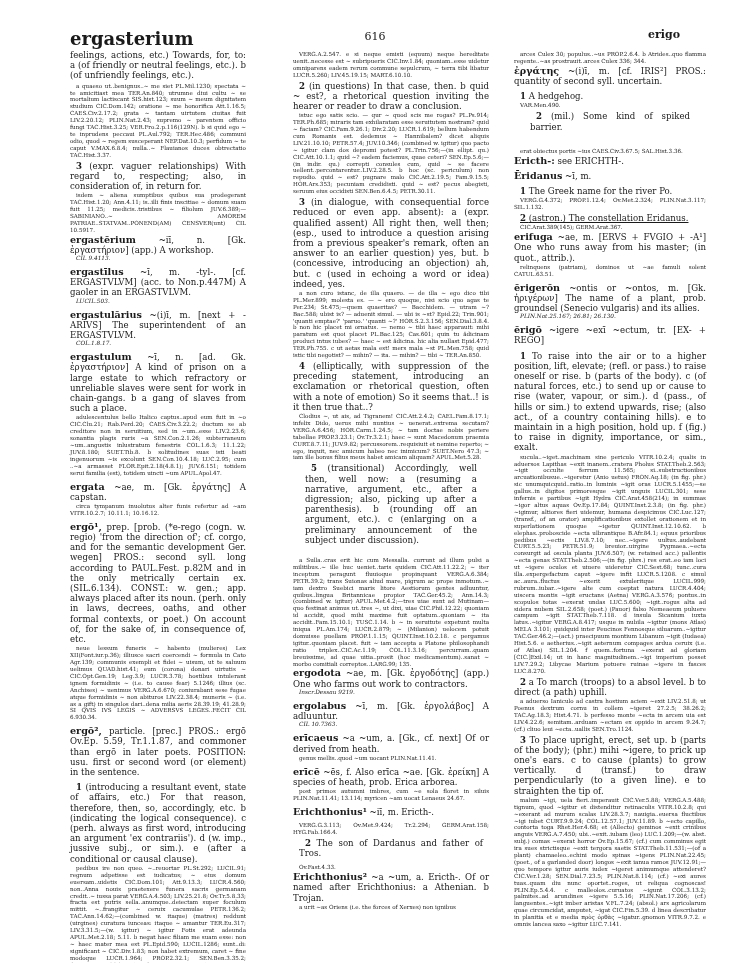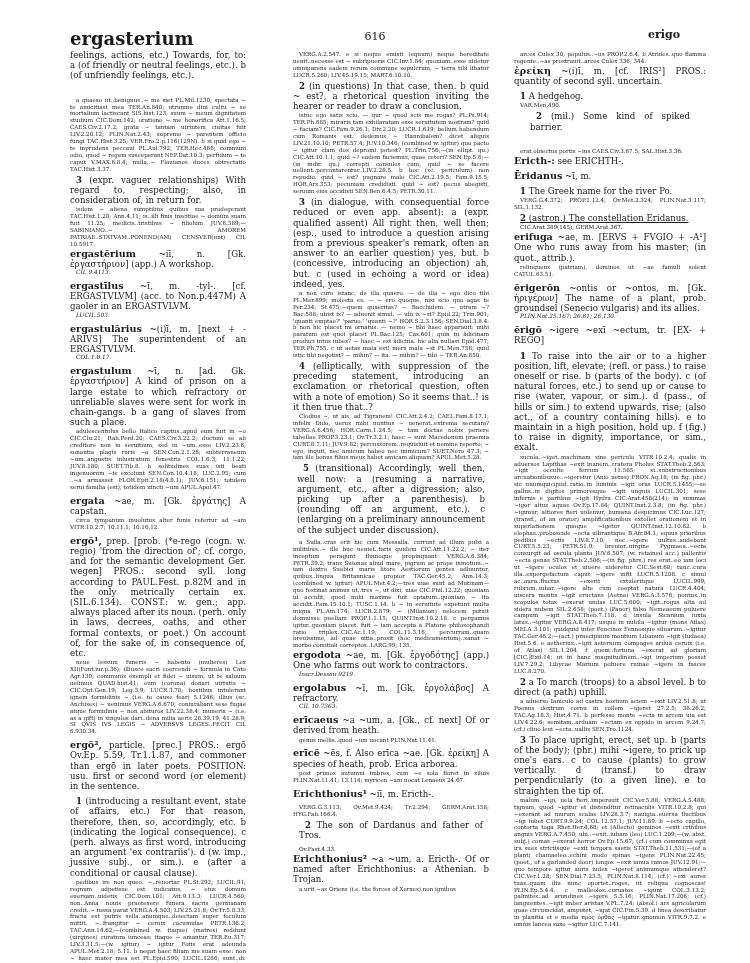--- a/index.html
+++ b/index.html
@@ -27,21 +27,21 @@
 </head>
 <body>
 
 <div class="header">
   <span class="hw-left">ergasterium</span>
   <div class="page-no">616</div>
   <span class="hw-right">erigo</span>
 </div>
 
 <div class="col c1">
-    <p class="def" style="margin: 0px 0px 16px;">feelings, actions, etc.) Towards, for, to: a (of friendly or neutral feelings, etc.). b (of unfriendly feelings, etc.).</p>
+    <p class="def" style="margin: 0px 0px 2px;">feelings, actions, etc.) Towards, for, to: a (of friendly or neutral feelings, etc.). b (of unfriendly feelings, etc.).</p>
     <p class="cit" style="margin: 0px;">a quaeso ut..benignus..~ me siet PL.Mil.1230; spectata ~ te amicitiast mea TER.An.840; utrumne diui cultu ~ se mortalium lactiscant SIS.hist.123; suum ~ meum dignitatem studium CIC.Dom.142; oratione ~ me honorifica Att.1.16.5; CAES.Civ.2.17.2; grata ~ tantam uirtutem ciuitas fuit LIV.2.20.12; PLIN.Nat.2.43; supremo ~ parentem officio fungi TAC.Hist.3.25; VER.Fro.2.p.116(129N). b si quid ego ~ te inprudens peccaui PL.Aul.792; TER.Hec.486; communi odio, quod ~ regem susceperant NEP.Dat.10.3; perfidum ~ te caput V.MAX.6.8.4; nulla..~ Flauianos duces obtrectatio TAC.Hist.3.37.</p>
     <p class="def sense" style="margin: 0px;"><span class="num">3</span><span> </span><span>(expr. vaguer relationships) With regard to, respecting; also, in consideration of, in return for.</span></p>
     <p class="cit" style="margin: 0px;">isdem ~ aliena sumptibus quibus sua prodegerant TAC.Hist.1.20; Ann.4.11; is..illi finis inscitiae ~ domum suam fuit 11.25; medicis..tristibus ~ filiolum JUV.6.389;—SABINIANO..~ AMOREM PATRIAE..STATVAM..PONEND(AM) CENSVER(unt) CIL 10.5917.</p>
     <div class="entry">
       <p class="def"><span class="lemma">ergastērium</span><span> </span><span>~iī, n. [Gk. ἐργαστήριον] (app.) A workshop.</span></p>
       <p class="src">CIL 9.4113.</p>
     </div>
     <div class="entry">
       <p class="def"><span class="lemma">ergastīlus</span><span> </span><span>~ī, m. -tyl-. [cf. ERGASTVLVM] (acc. to Non.p.447M) A gaoler in an ERGASTVLVM.</span></p>
       <p class="src">LUCIL.503.</p>
@@ -69,28 +69,28 @@
     <p class="cit" style="margin: 0px;">pedibus ire non queo. ~..reuortar PL.St.292; LUCIL.91; regnum adpetisse est iudicatus; ~ eius domum euersam..uidetis CIC.Dom.101; Att.9.13.3; LUCR.4.560; non..Anna nouis praetexere funera sacris germanam credit..~ iussa parat VERG.A.4.503; LIV.25.21.8; Ov.Tr.5.8.33; fracta est putris sella..anumque..deiectam super foculum mittit. ~..frangitur ~ ceruix cacumulae PETR.136.2; TAC.Ann.14.62;—(combined w. itaque) (matres) reddunt (uirgines) curatura iunceas: itaque ~ amantur TER.Eu.317; LIV.3.31.5;—(w. igitur) ~ igitur Fotis erat adeunda APUL.Met.2.18; 5.11. b negat haec filiam me suam esse: non ~ haec mater mea est PL.Epid.590; LUCIL.1286; sunt..di: significant ~ CIC.Div.1.83; non habet extremum, caret ~ fine modoque LUCR.1.964; PROP.2.32.1; SEN.Ben.3.35.2; QUINT.Inst.5.14.25;—(in alternation w. igitur) sequitur, ut nihil paeniteat..~ omnia..prospere, igitur beate CIC.Tusc.5.53; Off.1.153. c Homerum Colophonii ciuem esse dicunt suum..~ illi alienum, quia poeta fuit, post mortem etiam expetunt; nos hunc uiuum..repudiamus..? CIC.Arch.19; Phil.5.25; Tusc.3.31. d dabitur. — darei ~ sis iube PL.Mer.777; Poen.893; ego sum missus te ut requirerem..—em quia ergo rape me: quid cessas? TER.Ph.882; habeat ~ huius tanti facti..testimonium CIC.Phil.5.37; SAL.Jug.85.18;</p>
   </div>
 <div class="col c2">
     <p class="cit" style="margin: 0px;">VERG.A.2.547. e si neque emisti (equum) neque hereditate uenit..necesse est ~ subripueris CIC.Inv.1.84; quoniam..esse uidetur omniparens eadem rerum commune sepulcrum, ~ terra tibi libatur LUCR.5.260; LIV.45.19.15; MART.6.10.10.</p>
     <p class="def sense" style="margin: 0px;"><span class="num">2</span><span> </span><span>(in questions) In that case, then. b quid ~ est?, a rhetorical question inviting the hearer or reader to draw a conclusion.</span></p>
     <p class="cit" style="margin: 0px;">istuc ego satis scio. — qur ~ quod scis me rogas? PL.Ps.914; TER.Ph.685; miraris tam exhilaratam esse seruitutem nostram? quid ~ faciam? CIC.Fam.9.26.1; Div.2.20; LUCR.1.619; bellum habendum cum Romanis est. dedemus ~ Hannibalem? dicet aliquis LIV.21.10.10; PETR.57.4; JUV.10.346; (combined w. igitur) quo pacto ~ igitur clam dos depromi potest? PL.Trin.756;—(in ellipt. qu.) CIC.Att.10.1.1; quid ~? eadem faciemus, quae ceteri? SEN.Ep.5.6;—(in indir. qu.) correpti consules cum, quid ~ se facere uellent..percontarentur..LIV.2.28.5. b hoc (sc. periculum) non repudio. quid ~ est? pugnare malo CIC.Att.2.19.5; Fam.9.15.5; HOR.Ars.353; pecuniam credidisti. quid ~ est? pecus abegisti, seruum eius occidisti SEN.Ben.6.4.5; PETR.30.11.</p>
     <p class="def sense" style="margin: 0px;"><span class="num">3</span><span> </span><span>(in dialogue, with consequential force reduced or even app. absent): a (expr. qualified assent) All right then, well then; (esp., used to introduce a question arising from a previous speaker's remark, often an answer to an earlier question) yes, but. b (concessive, introducing an objection) ah, but. c (used in echoing a word or idea) indeed, yes.</span></p>
     <p class="cit" style="margin: 0px;">a non curo istanc, de illa quaero. — de illa ~ ego dico tibi PL.Mer.899; molesta es. — ~ ero quoque, nisi scio quo agas te Per.234; St.475;—quem quaeritas? — Bacchidem. — utram ~? Bac.588; ubist is? — aduenit simul. — ubi is ~st? Epid.22; Trin.901; 'quanti emptae?' 'paruo.' 'quanti ~?' HOR.S.2.3.156; SEN.Dial.3.8.4. b non hic placet mi ornatus. — nemo ~ tibi haec apparauit: mihi paratum est quoi placet PL.Bac.125; Cas.601; quin tu ădicinam produci intus iubes? — haec ~ est ădicina. hic alia nullast Epid.477; TER.Ph.755. c ut aetas mala est! mers mala ~st PL.Men.758; quid istic tibi negotist? — mihin? — ita. — mihin? — tibi ~ TER.An.850.</p>
     <p class="def sense" style="margin: 0px;"><span class="num">4</span><span> </span><span>(elliptically, with suppression of the preceding statement, introducing an exclamation or rhetorical question, often with a note of emotion) So it seems that..! is it then true that..?</span></p>
     <p class="cit" style="margin: 0px;">Clodius ~, ut ais, ad Tigranem! CIC.Att.2.4.2; CAEL.Fam.8.17.1; infelix Dido, uerus mihi nuntius ~ uenerat..extrema secutam? VERG.A.6.456; HOR.Carm.1.24.5; ~ tam doctae nobis periere tabellae PROP.3.23.1; Ov.Tr.3.2.1; haec ~ sunt Macedonum praemia CURT.8.7.11; JUV.9.82; percussorem..requisiuit et nemine reperto; ~ ego, inquit, nec amicum habeo nec inimicum? SUET.Nero 47.3; ~ iam ille bonus filius meus habet amicam aliquam? APUL.Met.5.28.</p>
-    <p class="def sense" style="margin: 4px;"><span class="num">5</span><span> </span><span>(transitional) Accordingly, well then, well now: a (resuming a narrative, argument, etc., after a digression; also, picking up after a parenthesis). b (rounding off an argument, etc.). c (enlarging on a preliminary announcement of the subject under discussion).</span></p>
+    <p class="def sense" style="margin: 12px;"><span class="num">5</span><span> </span><span>(transitional) Accordingly, well then, well now: a (resuming a narrative, argument, etc., after a digression; also, picking up after a parenthesis). b (rounding off an argument, etc.). c (enlarging on a preliminary announcement of the subject under discussion).</span></p>
     <p class="cit" style="margin: 0px;">a Sulla..cras erit hic cum Messalla. currunt ad illum pulsi a militibus..~ ille huc ueniet..taris quidem CIC.Att.11.22.2; ~ iter inceptum peragunt fluuioque propinquant VERG.A.6.384; PETR.39.2; trans Suionas aliud mare, pigrum ac prope inmotum..~ iam dextro Suebici maris litore Aestiorum gentes adluuntur, quibus..lingua Britannicae propior TAC.Ger.45.2; Ann.14.3; (combined w. igitur) APUL.Met.4.2;—tres uiae sunt ad Mutinam—quo festinat animus ut..tres ~, ut dixi, uiae CIC.Phil.12.22; quoniam id accidit, quod mihi maxime fuit optatum..quoniam ~ ita accidit..Fam.15.10.1; TUSC.1.14. b ~ in seruitute expetunt multa iniqua PL.Am.174; LUCR.2.879; ~ (Milanion) uelocem potuit domuisse puellam PROP.1.1.15; QUINT.Inst.10.2.18. c pergamus igitur..quoniam placet. fuit ~ iam accepta a Platone philosophandi ratio triplex..CIC.Ac.1.19; COL.11.3.16; percurram..quam breuissime, ad quae uitia..prosit (hoc medicamentum)..sanat ~ morbo comitiali correptos..LARG.99; 135.</p>
     <div class="entry">
       <p class="def"><span class="lemma">ergodota</span><span> </span><span>~ae, m. [Gk. ἐργοδότης] (app.) One who farms out work to contractors.</span></p>
       <p class="src">Inscr.Dessau 9219.</p>
     </div>
     <div class="entry">
-      <p class="def"><span class="lemma">ergolabus</span><span> </span><span>~ī, m. [Gk. ἐργολάβος] A refractory.</span></p>
+      <p class="def"><span class="lemma">ergolabus</span><span> </span><span>~ī, m. [Gk. ἐργολάβος] A adluuntur.</span></p>
       <p class="src">CIL 10.7363.</p>
     </div>
     <div class="entry">
       <p class="def"><span class="lemma">erīcaeus</span><span> </span><span>~a ~um, a. [Gk., cf. next] Of or derived from heath.</span></p>
       <p class="cit">genus mellis..quod ~um uocant PLIN.Nat.11.41.</p>
     </div>
     <div class="entry">
       <p class="def"><span class="lemma">erīcē</span><span> </span><span>~ēs, f. Also erīca ~ae. [Gk. ἐρείκη] A species of heath, prob. Erica arborea.</span></p>
       <p class="cit">post primos autumni imbres, cum ~e sola floret in siluis PLIN.Nat.11.41; 13.114; myricen ~am uocat Lenaeus 24.67.</p>
     </div>
@@ -101,21 +101,21 @@
     <p class="def sense" style="margin: 6px;"><span class="num">2</span><span> </span><span>The son of Dardanus and father of Tros.</span></p>
     <p class="cit" style="margin: 0px;">Ov.Fast.4.33.</p>
     <div class="entry">
       <p class="def"><span class="lemma">Erichthonius²</span><span> </span><span>~a ~um, a. Ericth-. Of or named after Erichthonius: a Athenian. b Trojan.</span></p>
       <p class="cit">a urit ~as Oriens (i.e. the forces of Xerxes) non ignibus</p>
     </div>
   </div>
 <div class="col c3">
     <p class="cit" style="margin: 0px;">arces Culex 30; populus..~us PROP.2.6.4. b Atrides..quo flamma regente..~as prostrauit..arces Culex 336; 344.</p>
     <div class="entry">
-      <p class="def"><span class="lemma">ἐρείκη</span><span> </span><span>~(i)ī, m. [cf. IRIS²] PROS.: quantity of second syll. uncertain.</span></p>
+      <p class="def"><span class="lemma">ἐργάτης</span><span> </span><span>~(i)ī, m. [cf. IRIS²] PROS.: quantity of second syll. uncertain.</span></p>
     </div>
     <p class="def sense" style="margin: 0px;"><span class="num">1</span><span> </span><span>A hedgehog.</span></p>
     <p class="cit" style="margin: 0px;">VAR.Men.490.</p>
     <p class="def sense" style="margin: 16px;"><span class="num">2</span><span> </span><span>(mil.) Some kind of spiked barrier.</span></p>
     <p class="cit" style="margin: 0px;">erat obiectus portis ~ius CAES.Civ.3.67.5; SAL.Hist.3.36.</p>
     <div class="entry">
       <p class="def"><span class="lemma">Ericth-:</span><span> </span><span>see ERICHTH-.</span></p>
     </div>
     <div class="entry">
       <p class="def"><span class="lemma">Ēridanus</span><span> </span><span>~ī, m.</span></p>

